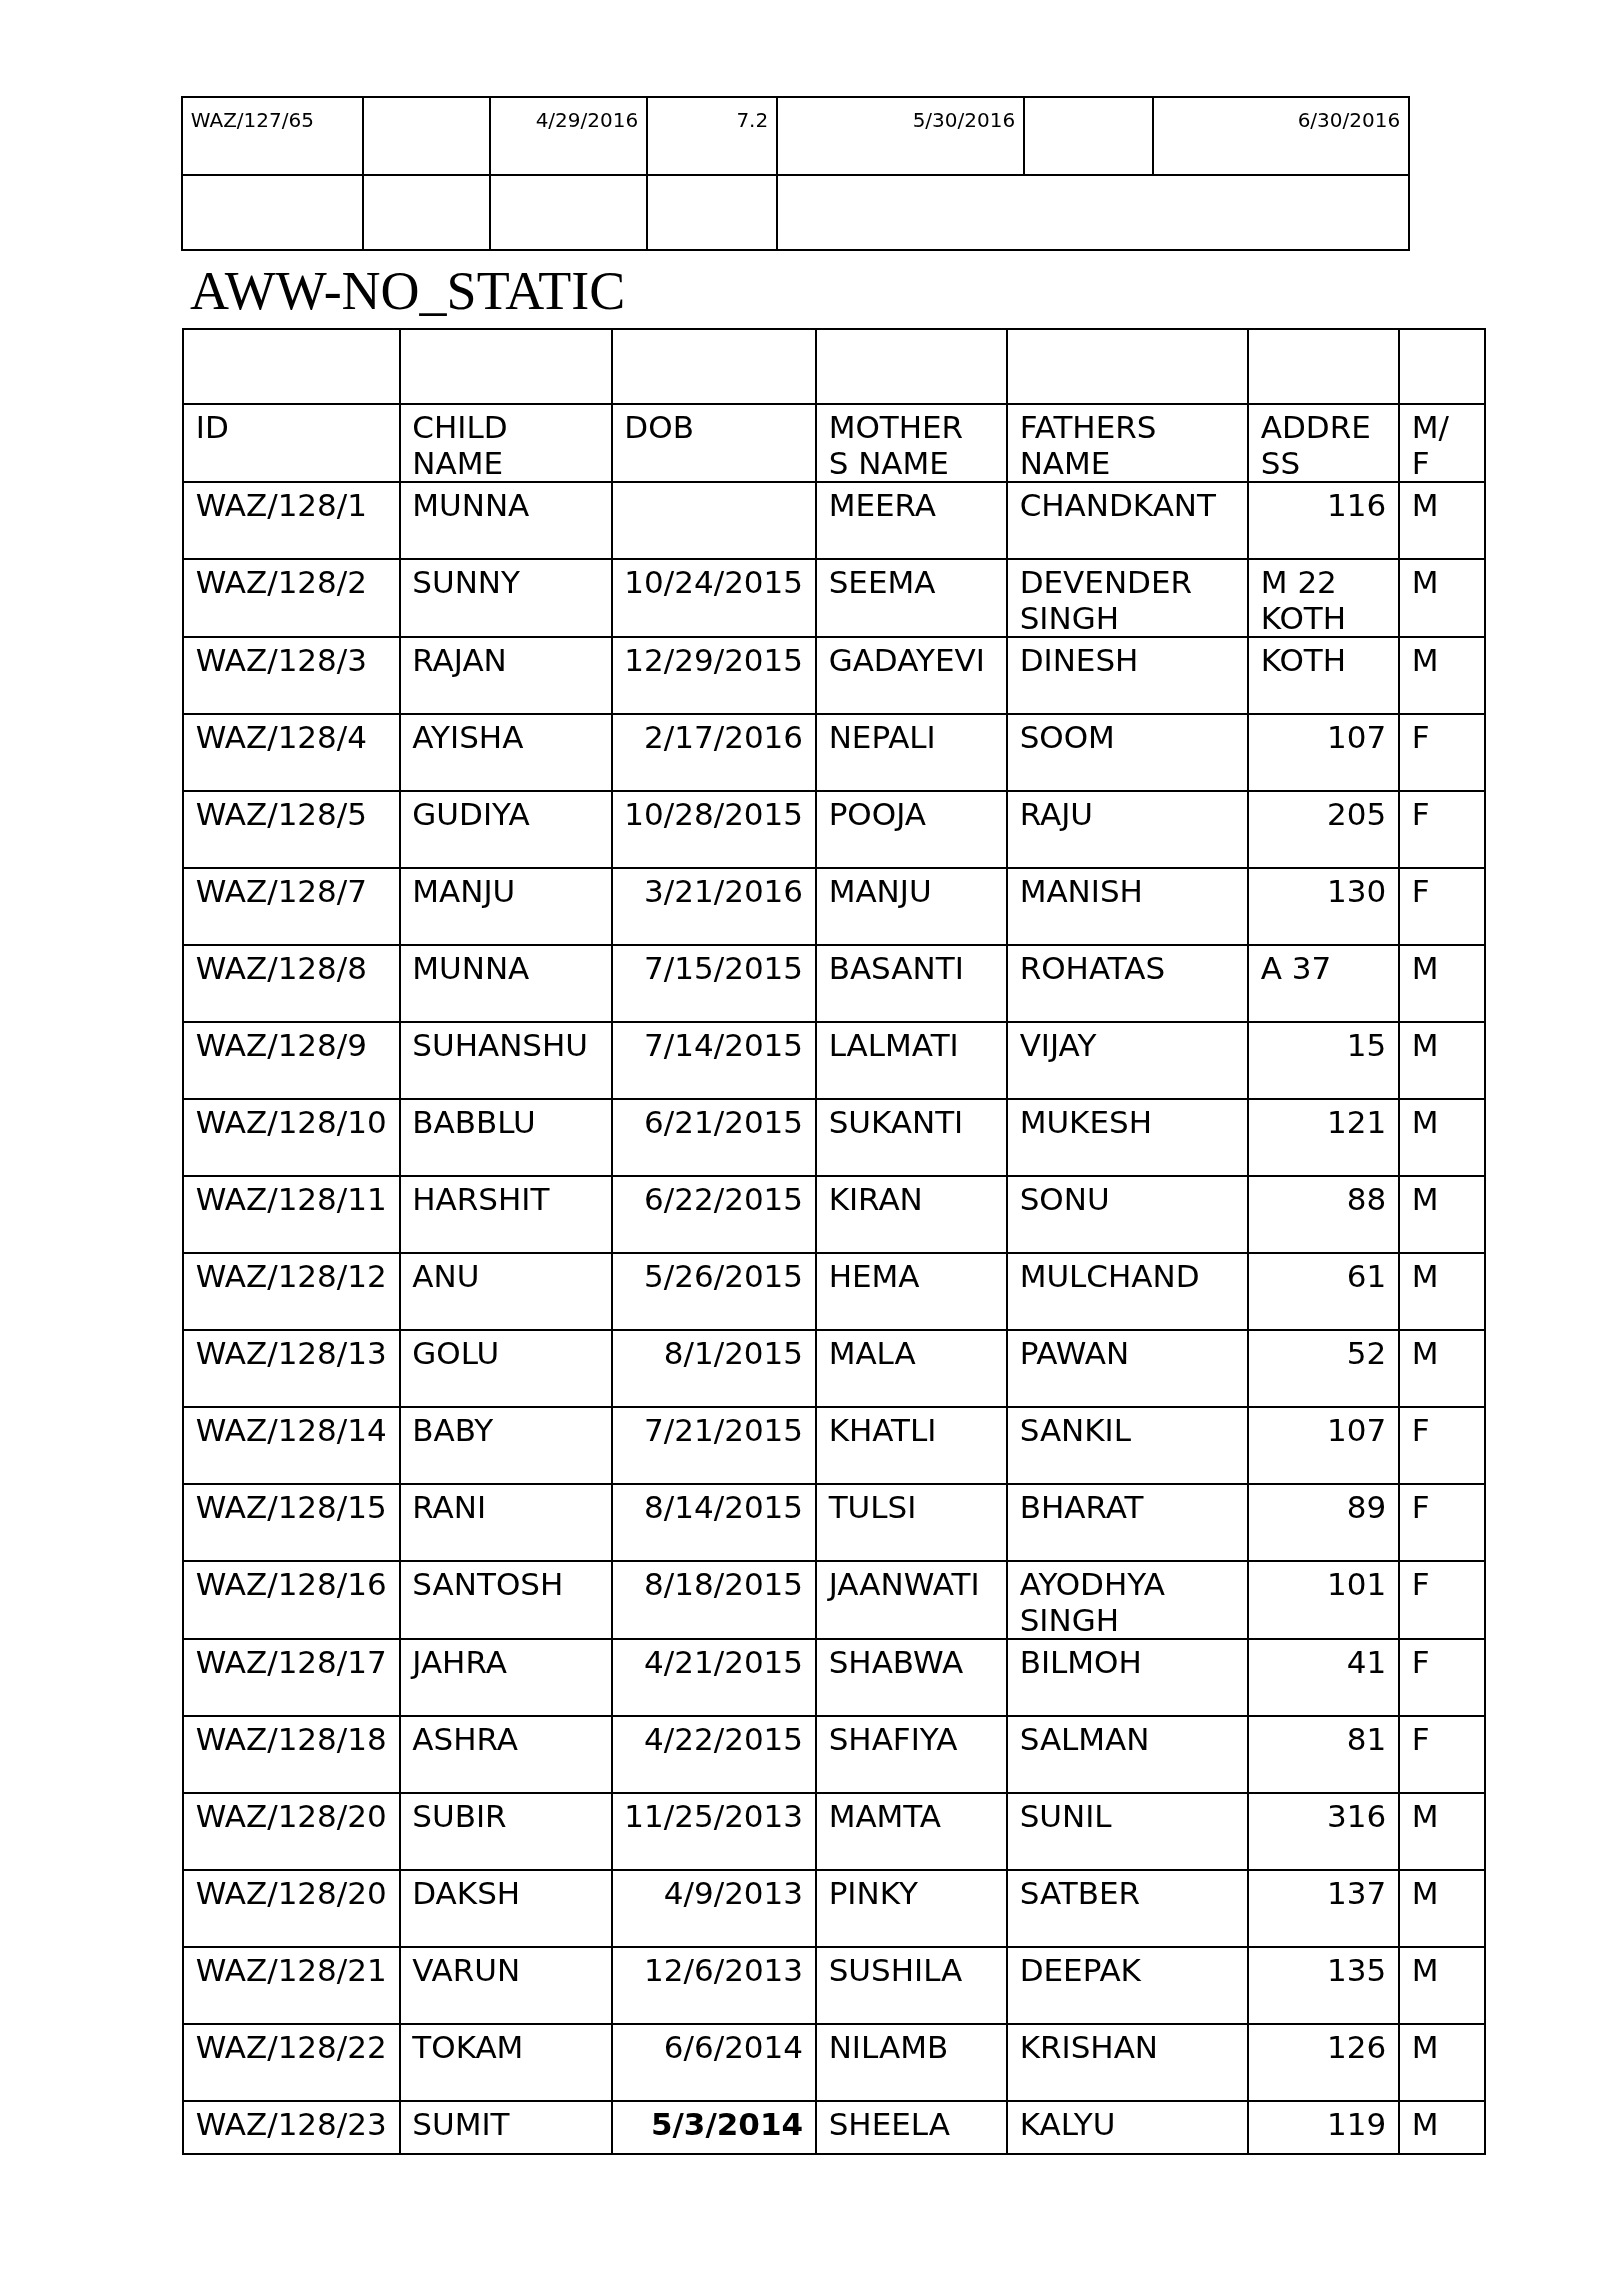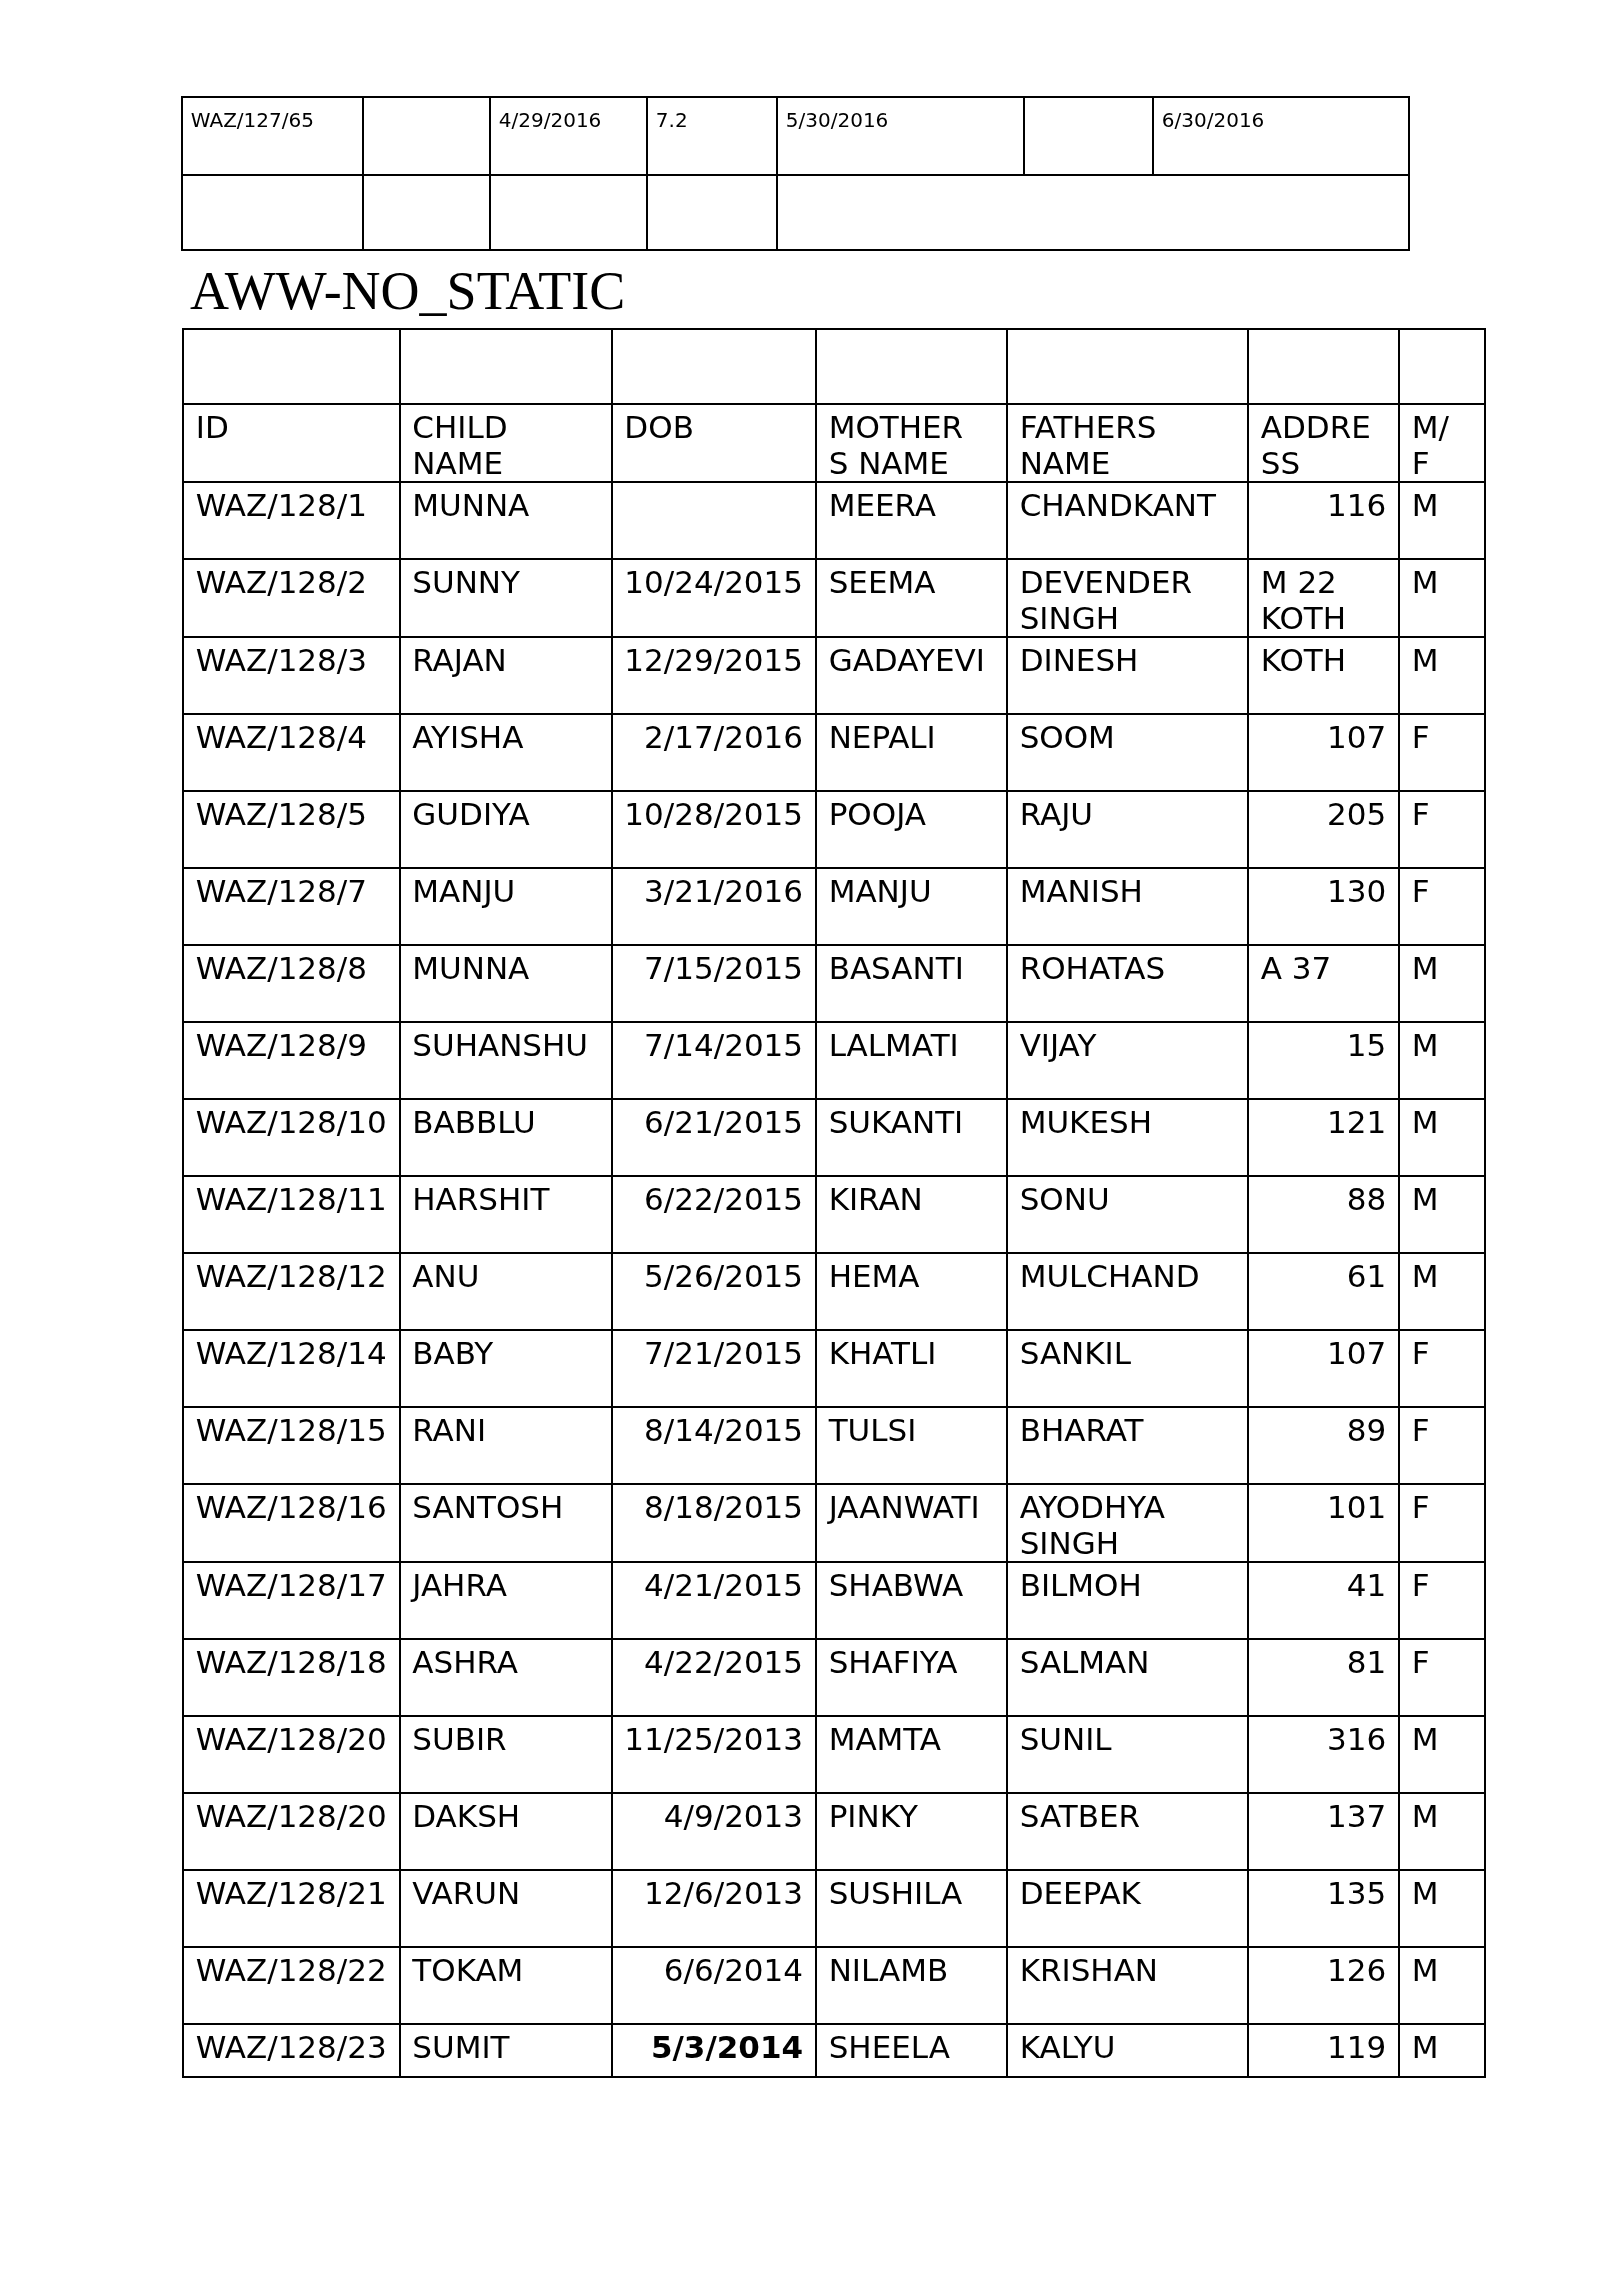--- a/index.html
+++ b/index.html
@@ -5,21 +5,21 @@
   html,body{margin:0;padding:0;background:#ffffff;}
   body{position:relative;width:1620px;height:2293px;overflow:hidden;
        font-family:"DejaVu Sans",sans-serif;color:#000;}
 
   
   #top-table{position:absolute;left:181px;top:96px;border-collapse:collapse;table-layout:fixed;}
   #top-table td{border:2px solid #000;vertical-align:top;font-size:20px;line-height:36px;
                 padding:3.9px 7.8px 0 7.8px;overflow-wrap:anywhere;word-wrap:break-word;overflow:hidden;}
   #top-table tr.r1{height:78px;}
   #top-table tr.r2{height:75px;}
-  #top-table td.ral{}
+  #top-table td.ral{text-align:right;}
   #top-table td.c0{padding-right:23.5px;}
 
   
   #page-heading{position:absolute;left:186px;top:253px;
                 font-family:"Liberation Serif","DejaVu Serif",serif;
                 font-size:54px;line-height:69px;font-weight:normal;margin:4px;}
 
   
   #records-table{position:absolute;left:182px;top:328px;border-collapse:collapse;table-layout:fixed;}
   #records-table th,#records-table td{
@@ -203,20 +203,29 @@
       <tr>
         <td>WAZ/128/12</td>
         <td>ANU</td>
         <td class="ral">5/26/2015</td>
         <td>HEMA</td>
         <td>MULCHAND</td>
         <td class="ral">61</td>
         <td>M</td>
       </tr>
       <tr>
+        <td>WAZ/128/13</td>
+        <td>GOLU</td>
+        <td class="ral">8/1/2015</td>
+        <td>MALA</td>
+        <td>PAWAN</td>
+        <td class="ral">52</td>
+        <td>M</td>
+      </tr>
+      <tr>
         <td>WAZ/128/14</td>
         <td>BABY</td>
         <td class="ral">7/21/2015</td>
         <td>KHATLI</td>
         <td>SANKIL</td>
         <td class="ral">107</td>
         <td>F</td>
       </tr>
       <tr>
         <td>WAZ/128/15</td>

